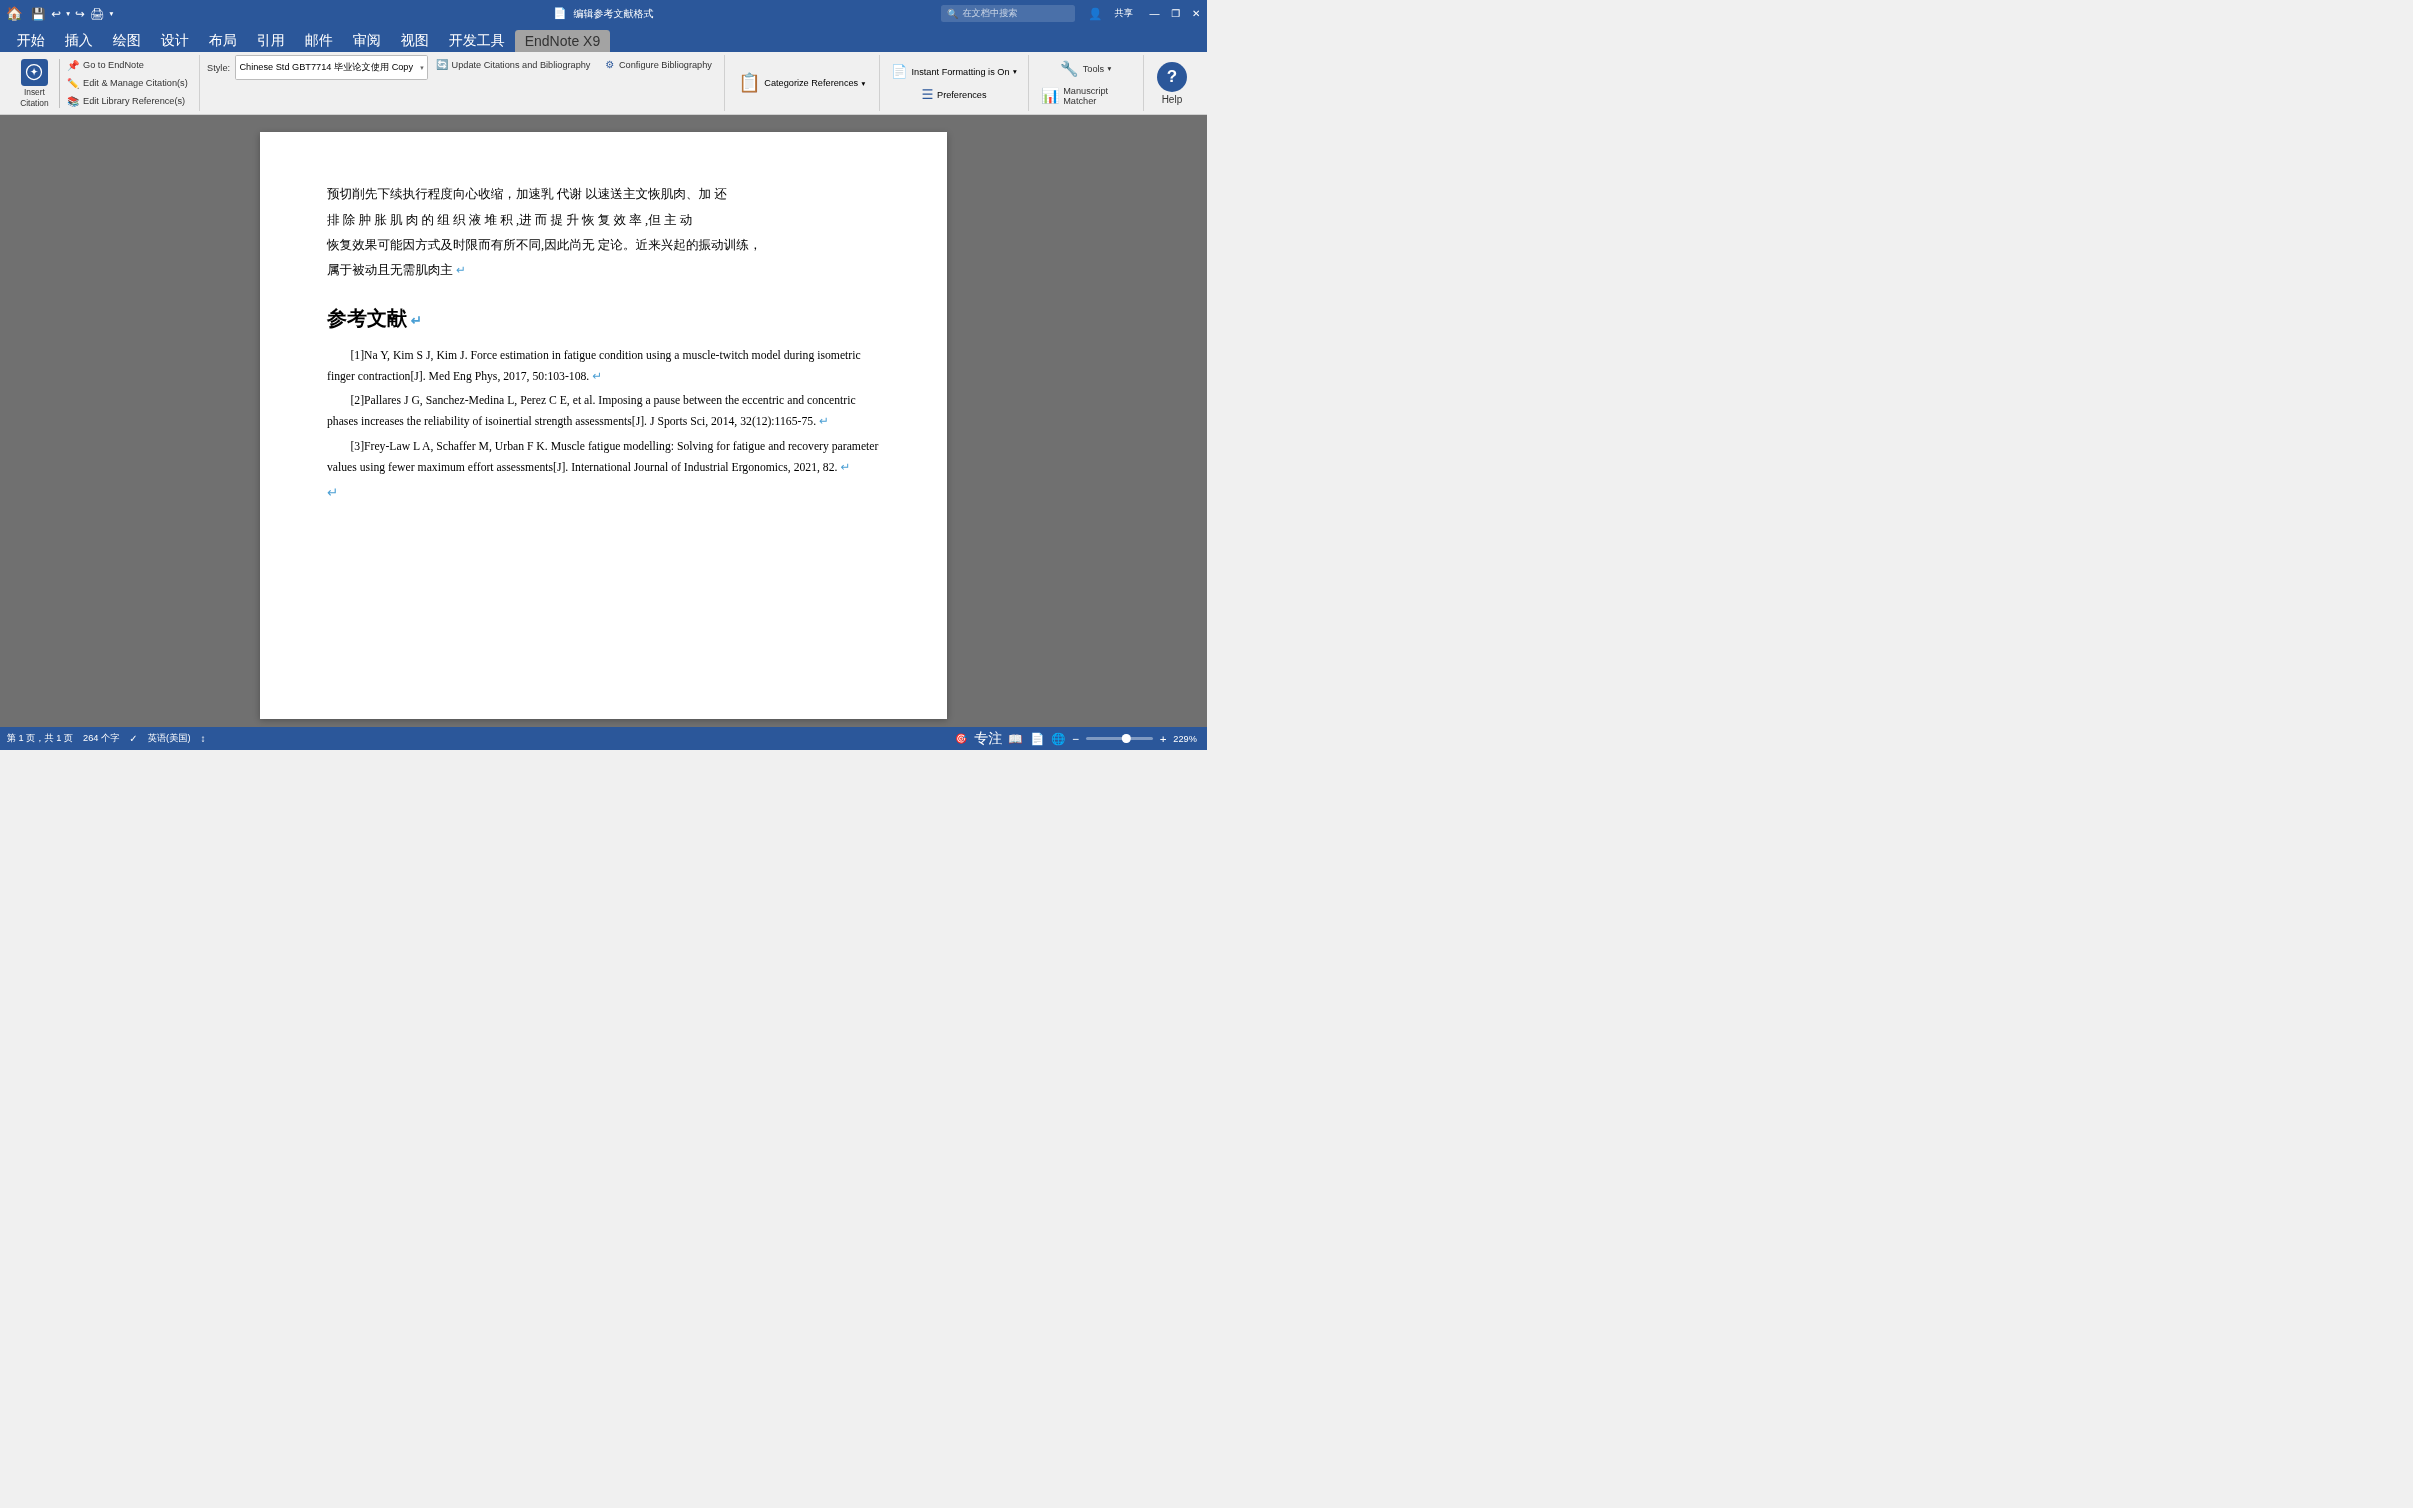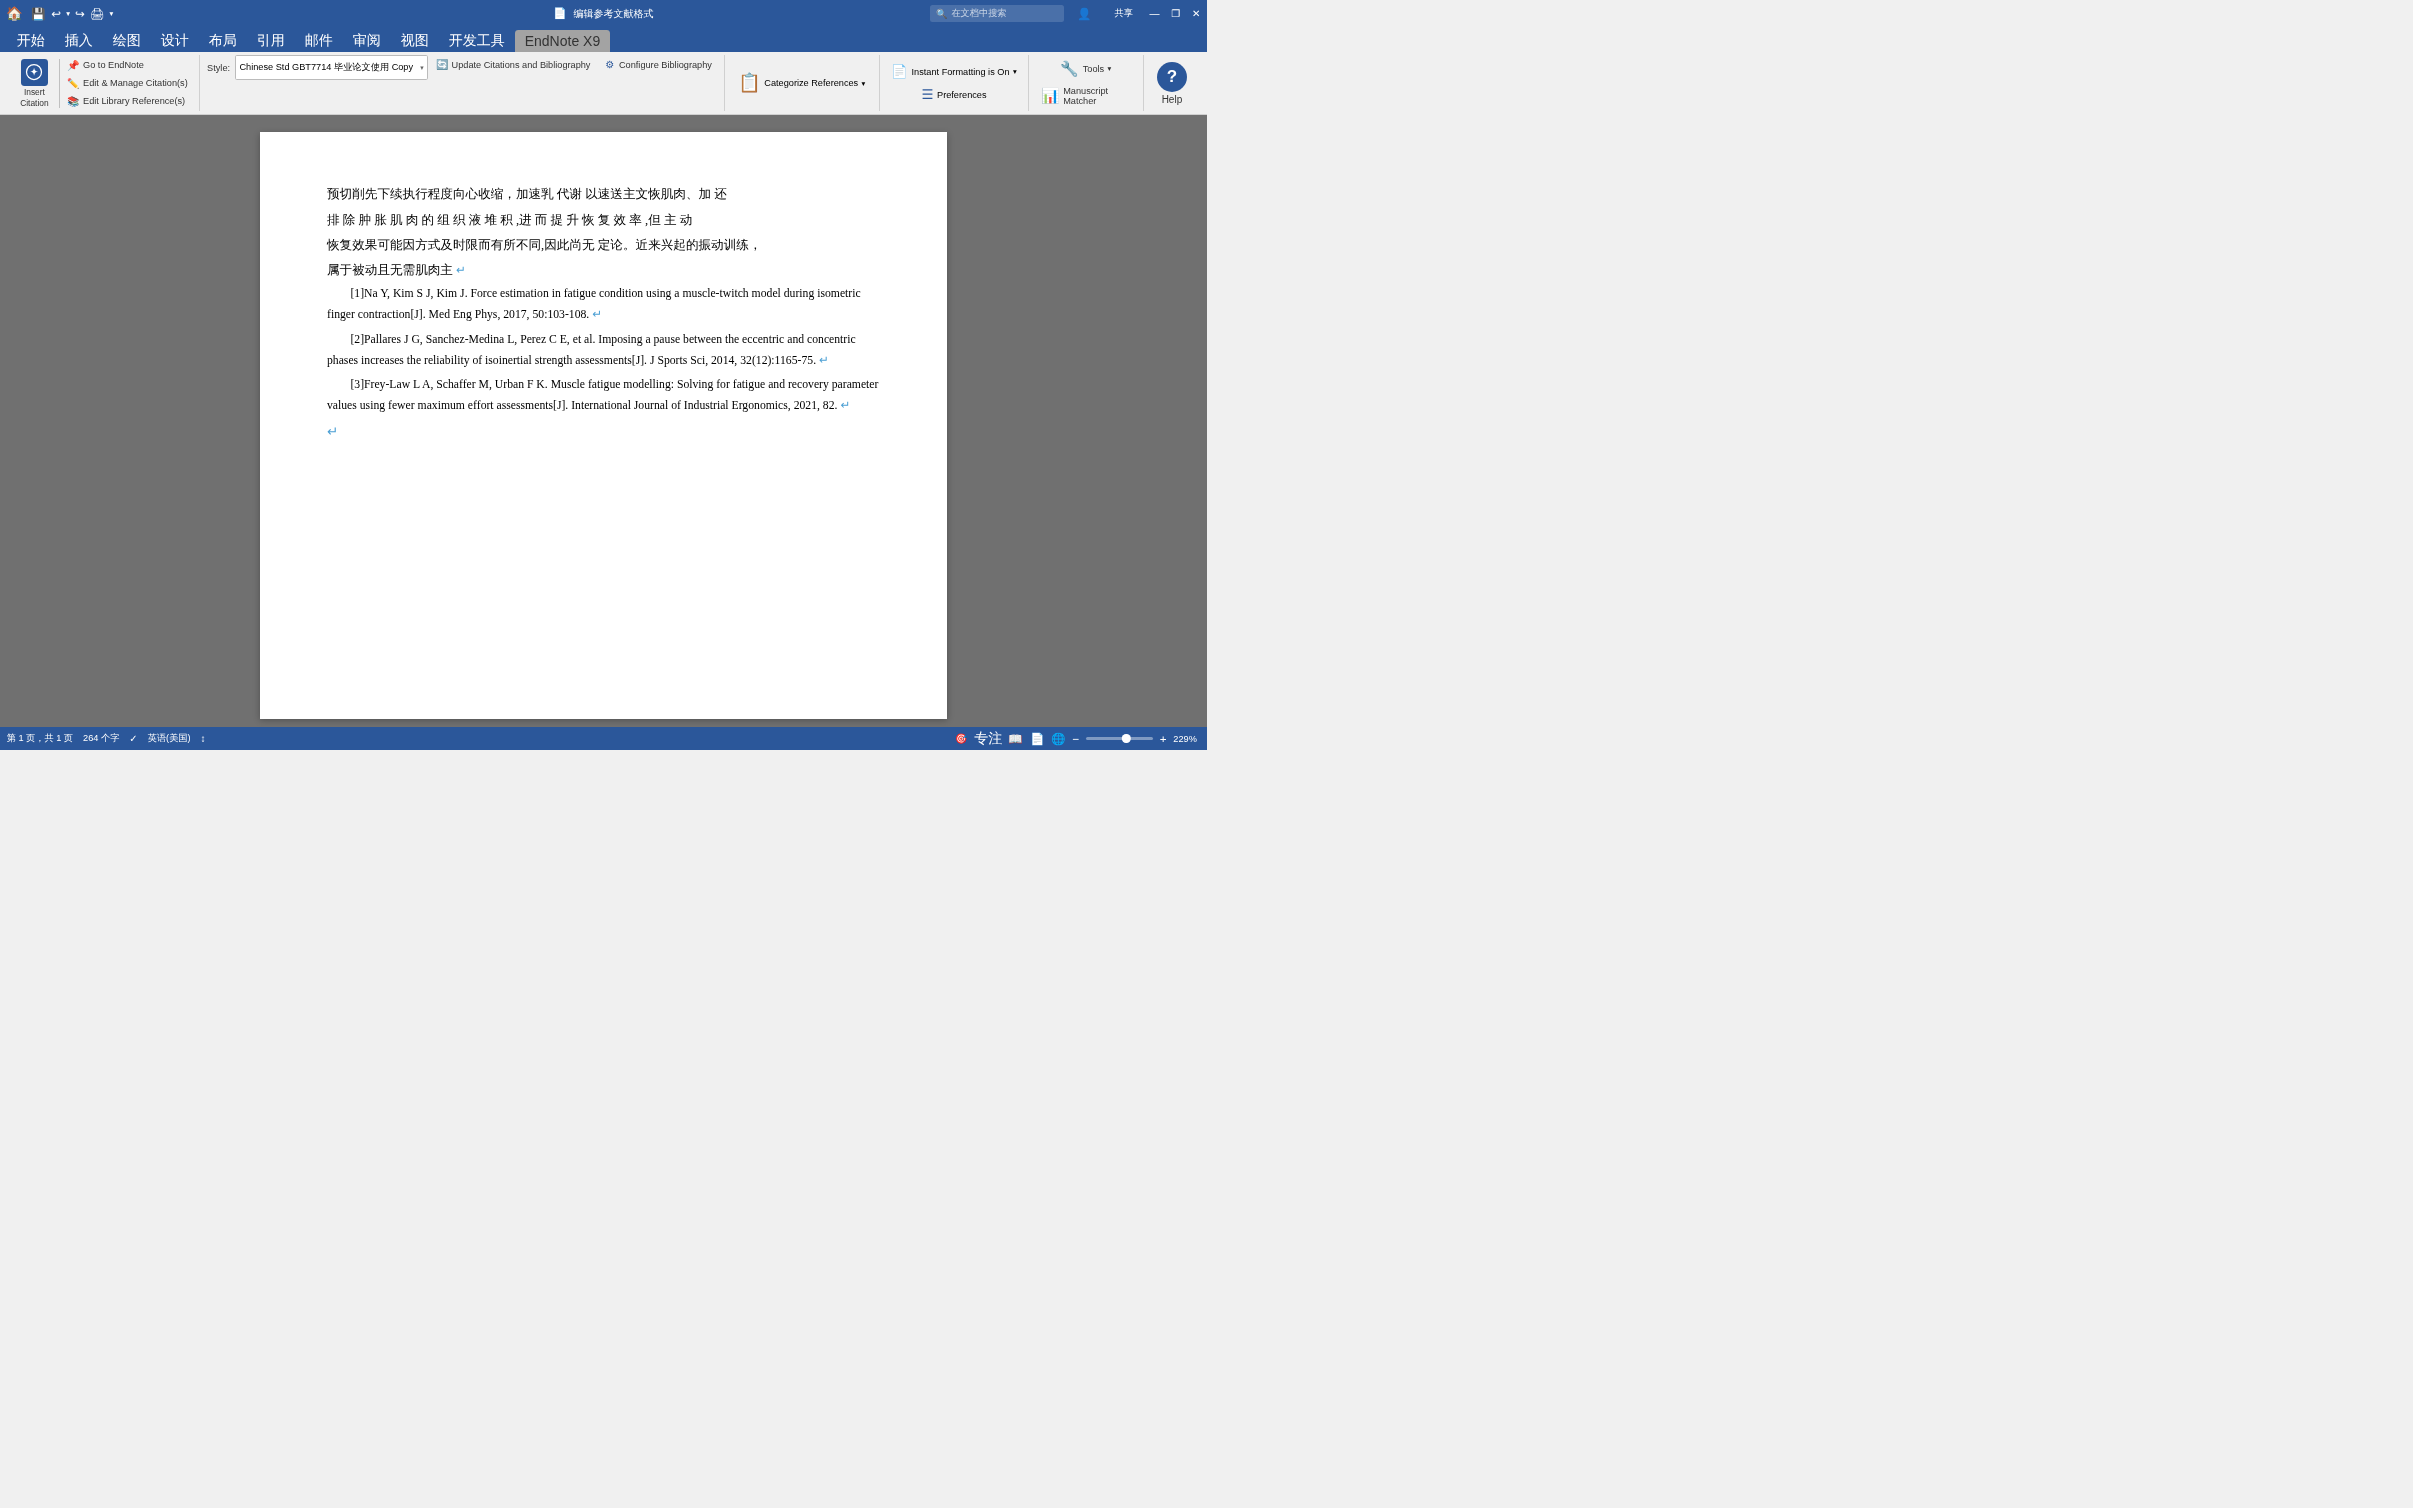--- a/index.html
+++ b/index.html
@@ -355,21 +355,21 @@
   <div class="title-bar-center">
     <span style="font-size:11px;">📄</span>
     <span style="margin-left:3.4px;">编辑参考文献格式</span>
   </div>
   <div class="title-bar-right">
     <div class="search-bar">
       <span>🔍</span>
       <span style="color: rgba(255,255,255,0.7); font-size:9.2px;">在文档中搜索</span>
     </div>
     <span style="font-size:11.7px; margin-left:6.7px;">👤</span>
-    <span style="font-size:9.2px; margin-left:16px;">共享</span>
+    <span style="font-size:9.2px; margin-left:5px;">共享</span>
     <span style="font-size:10px; margin-left:10px;">—</span>
     <span style="font-size:10px; margin-left:5px;">❐</span>
     <span style="font-size:10px; margin-left:5px;">✕</span>
   </div>
 </div>
 
 <div class="ribbon-tabs">
   <div class="ribbon-tab">开始</div>
   <div class="ribbon-tab">插入</div>
   <div class="ribbon-tab">绘图</div>
@@ -483,20 +483,23 @@
         <span class="return-mark"></span>
         <br>
         <span>排 除 肿 胀 肌 肉 的 组 织 液 堆 积 ,进 而 提 升 恢 复 效 率 ,但 主 动</span>
         <br>
         <span>恢复效果可能因方式及时限而有所不同,因此尚无 定论。近来兴起的振动训练，</span>
         <br>
         <span>属于被动且无需肌肉主</span>
         <span class="return-mark"> ↵</span>
       </div>
 
+      <div class="references-heading">
+        <span>参考文献</span><span class="return-mark" style="color:#4a9fd4; font-size:13.4px;"> ↵</span>
+      </div>
 
       <div class="reference-item">
         <span>[1]Na Y, Kim S J, Kim J. Force estimation in fatigue condition using a muscle-twitch model during isometric finger contraction[J]. Med Eng Phys, 2017, 50:103-108.</span>
         <span class="return-mark" style="color:#4a9fd4;"> ↵</span>
       </div>
       <div class="reference-item">
         <span>[2]Pallares J G, Sanchez-Medina L, Perez C E, et al. Imposing a pause between the eccentric and concentric phases increases the reliability of isoinertial strength assessments[J]. J Sports Sci, 2014, 32(12):1165-75.</span>
         <span class="return-mark" style="color:#4a9fd4;"> ↵</span>
       </div>
       <div class="reference-item">

